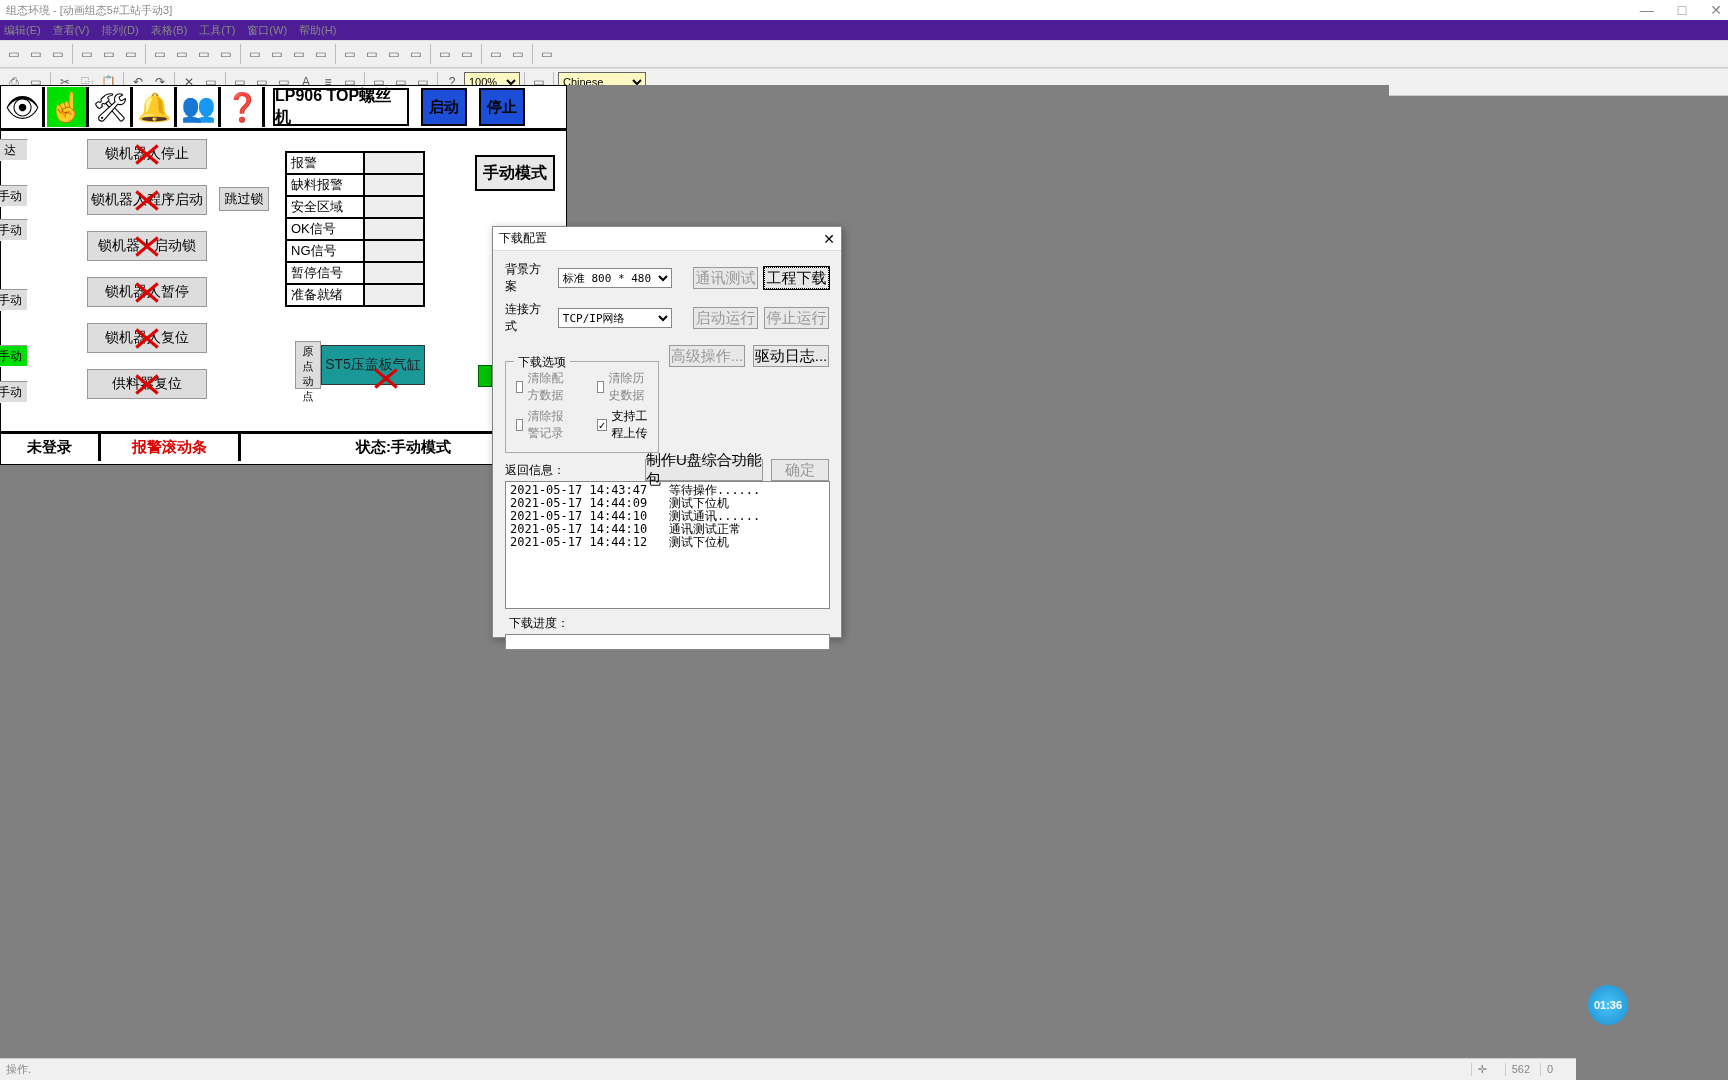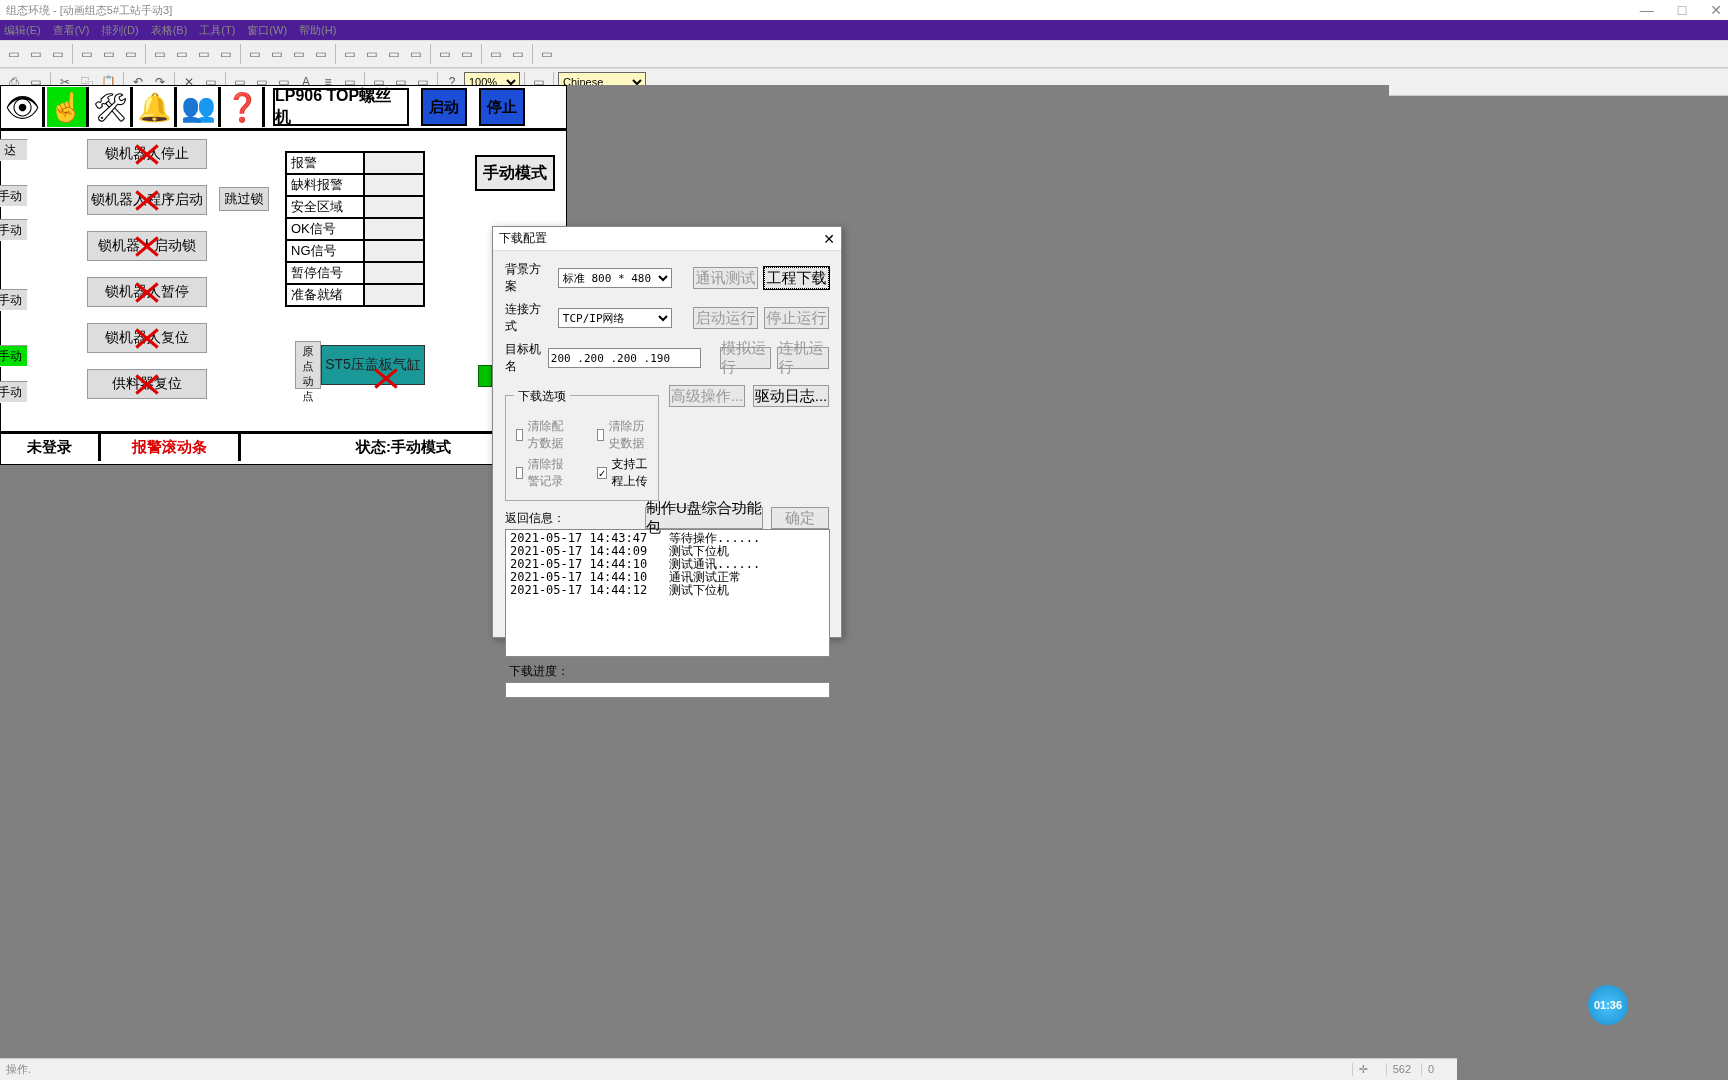--- a/index.html
+++ b/index.html
@@ -43,32 +43,32 @@
 .dlg-title { height: 24px; background: #fff; display: flex; align-items: center; justify-content: space-between; padding: 0 6px; border-bottom: 1px solid #ddd; font-size: 12px; }
 .dlg-close { font-size: 14px; cursor: pointer; }
 .dlg-body { padding: 10px 12px; }
 .dlg-row { display: flex; align-items: center; margin-bottom: 6px; gap: 6px; }
 .dlg-label { width: 52px; font-size: 12px; }
 .dlg-combo { flex: 0 0 114px; height: 20px; font-size: 11px; border: 1px solid #888; background: #fff; font-family: monospace; }
 .dlg-input { flex: 0 0 114px; height: 20px; font-size: 11px; border: 1px solid #888; background: #fff; font-family: monospace; padding: 0 2px; }
 .dlg-btn { width: 72px; height: 22px; font-size: 15px; border: 1px solid #999; background: #e8e8e8; display: flex; align-items: center; justify-content: center; }
 .dlg-btn.disabled { color: #999; }
 .dlg-btn.focus { border: 1px dotted #000; outline: 1px solid #000; }
-.fieldset { border: 1px solid #aaa; padding: 22px 10px 6px; margin-top: 14px; position: relative; }
+.fieldset { border: 1px solid #aaa; padding: 8px 10px 6px; margin-top: 20px; position: relative; }
 .fieldset-legend { position: absolute; top: -8px; left: 8px; background: #f0f0f0; padding: 0 4px; font-size: 12px; }
 .chk-row { display: flex; gap: 30px; margin-bottom: 4px; }
 .chk { display: flex; align-items: center; gap: 4px; font-size: 12px; color: #888; }
 .chk.enabled { color: #000; }
 .chk-box { width: 12px; height: 12px; border: 1px solid #888; background: #fff; display: inline-flex; align-items: center; justify-content: center; font-size: 10px; }
 .return-label { font-size: 12px; margin: 8px 0 2px 4px; }
 .log-area { width: 325px; height: 128px; background: #fff; border: 1px solid #888; font-family: "SimSun", monospace; font-size: 12px; padding: 2px 4px; white-space: pre; line-height: 13px; overflow: hidden; }
 .progress-label { font-size: 12px; margin: 6px 0 2px 4px; }
 .progress-bar { width: 325px; height: 16px; border: 1px solid #888; background: #fff; }
 .timer-badge { position: absolute; right: 100px; bottom: 55px; width: 40px; height: 40px; border-radius: 50%; background: radial-gradient(circle, #4ac3f7, #1a8fd4); color: #fff; font-size: 11px; display: flex; align-items: center; justify-content: center; font-weight: bold; }
-.app-status { position: absolute; bottom: 0; left: 0; width: 1457px; height: 22px; background: #f0f0f0; border-top: 1px solid #ccc; display: flex; align-items: center; padding: 0 6px; font-size: 11px; color: #888; justify-content: space-between; }
+.app-status { position: absolute; bottom: 0; left: 0; width: 1576px; height: 22px; background: #f0f0f0; border-top: 1px solid #ccc; display: flex; align-items: center; padding: 0 6px; font-size: 11px; color: #888; justify-content: space-between; }
 .app-status-right { display: flex; gap: 4px; }
 .app-status-right span { border-left: 1px solid #ccc; padding: 0 6px; min-width: 30px;}
 </style>
 </head>
 <body>
 
 <div class="titlebar">
   <span>组态环境 - [动画组态5#工站手动3]</span>
   <div class="titlebar-right">
     <span>—</span>
@@ -262,27 +262,20 @@
       <div class="dlg-btn disabled">通讯测试</div>
       <div class="dlg-btn focus">工程下载</div>
     </div>
     <div class="dlg-row">
       <span class="dlg-label">连接方式</span>
       <select class="dlg-combo"><option>TCP/IP网络</option></select>
       <div style="width:10px"></div>
       <div class="dlg-btn disabled">启动运行</div>
       <div class="dlg-btn disabled">停止运行</div>
     </div>
-    <div class="dlg-row">
-      <span class="dlg-label">目标机名</span>
-      <input class="dlg-input" value="200 .200 .200 .190" style="">
-      <div style="width:10px"></div>
-      <div class="dlg-btn disabled">模拟运行</div>
-      <div class="dlg-btn disabled">连机运行</div>
-    </div>
 
     <div style="display:flex;gap:10px;align-items:flex-start;">
       <div class="fieldset" style="flex:1">
         <div class="fieldset-legend">下载选项</div>
         <div class="chk-row">
           <label class="chk">
               <span class="chk-box"></span>
               <span>清除配方数据</span>
             </label>
           <label class="chk">

